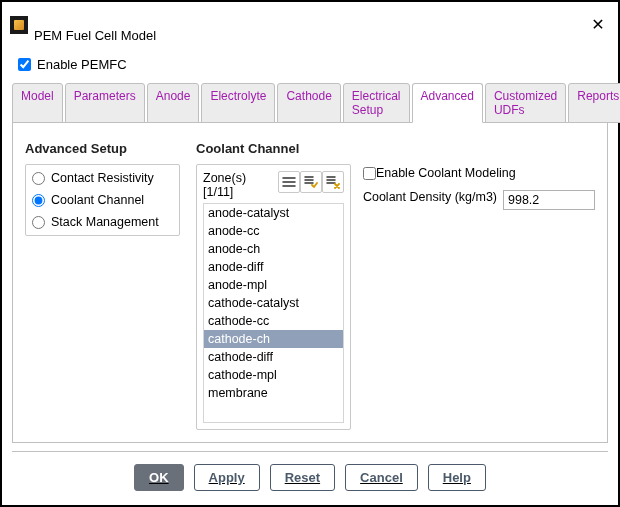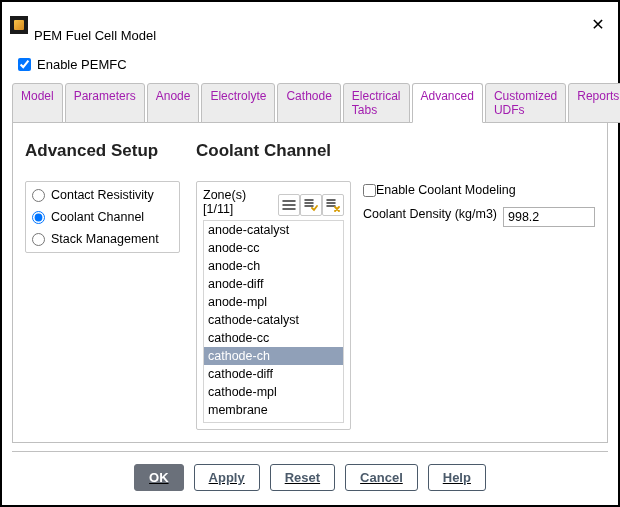--- a/index.html
+++ b/index.html
@@ -70,24 +70,24 @@
   .tab-panel {
     border: 1px solid #bfbfbf;
     border-top: none;
     padding: 18px 12px 12px 12px;
     flex: 1;
     display:flex;
     gap: 16px;
     min-height: 0;
   }
   .group-title {
-    font-size: 17px;
+    font-size: 13px;
     font-weight: bold;
     color: #222;
-    margin-bottom: 20px;
+    margin-bottom: 8px;
   }
   .sidebar {
     width: 155px;
   }
   .radio-group {
     border: 1px solid #c9c9c9;
     border-radius: 2px;
     padding: 6px 6px;
     display:flex; flex-direction:column; gap:8px;
     font-size: 12.5px;
@@ -103,21 +103,21 @@
     display:flex; gap:12px; flex:1; min-height:0;
   }
   .zones-col {
     width: 215px;
     border: 1px solid #c9c9c9;
     border-radius:2px;
     display:flex; flex-direction:column;
     padding: 6px;
   }
   .zones-header {
-    display:flex; align-items:flex-end;
+    display:flex; align-items:flex-start;
     gap: 0;
     margin-bottom:4px;
     font-size: 12.5px;
   }
   .zones-label { flex:1; }
   .icon-btn {
     width: 22px; height: 22px;
     border: 1px solid #c9c9c9;
     border-radius: 2px;
     background: #fff;
@@ -198,21 +198,21 @@
       <span>Enable PEMFC</span>
     </label>
 
     <div class="tab-strip" id="tab-strip">
 
     <div class="tab">Model</div>
         <div class="tab">Parameters</div>
         <div class="tab">Anode</div>
         <div class="tab">Electrolyte</div>
         <div class="tab">Cathode</div>
-        <div class="tab">Electrical Tabs</div>
+        <div class="tab">Electrical Setup</div>
         <div class="tab active">Advanced</div>
         <div class="tab">Customized UDFs</div>
         <div class="tab">Reports</div>
       </div>
 
     <div class="tab-panel">
 
       <div class="sidebar">
         <div class="group-title">Advanced Setup</div>
         <div class="radio-group" id="adv-options">

